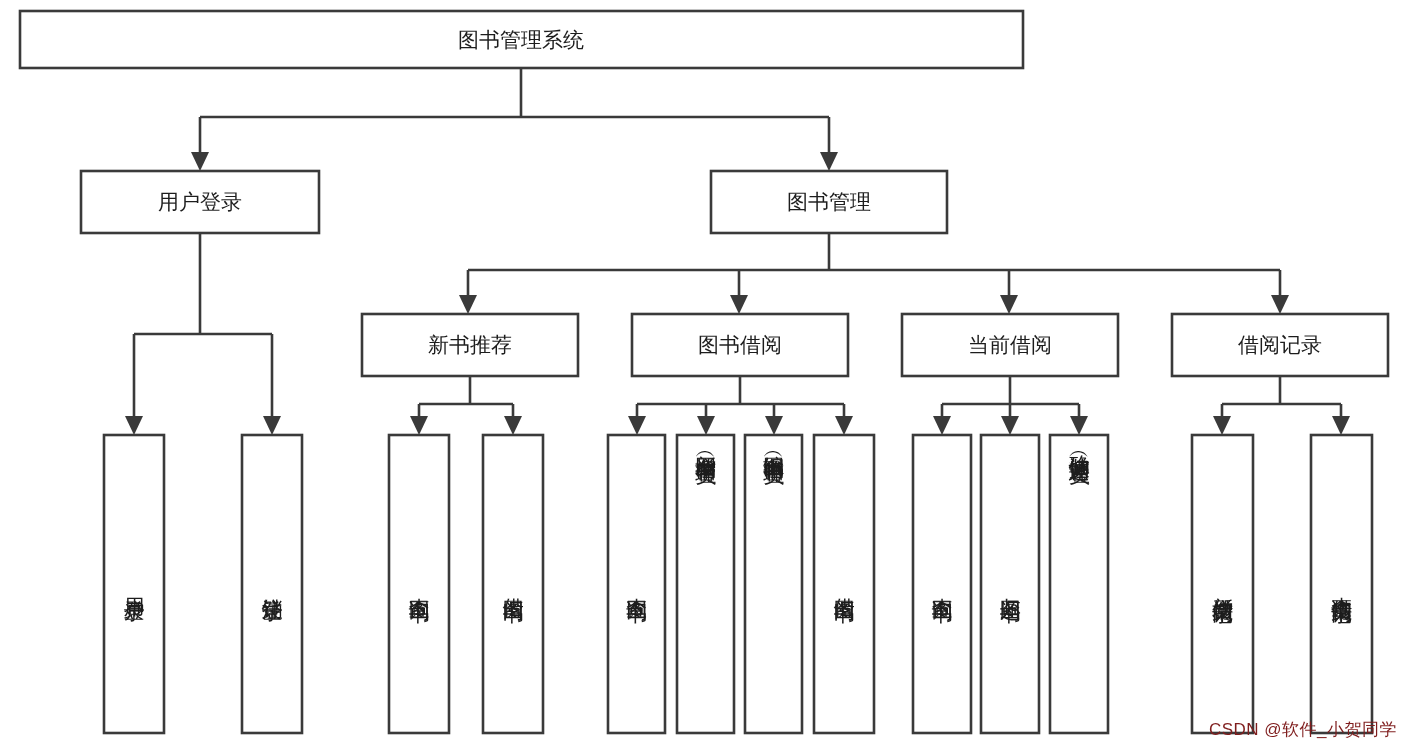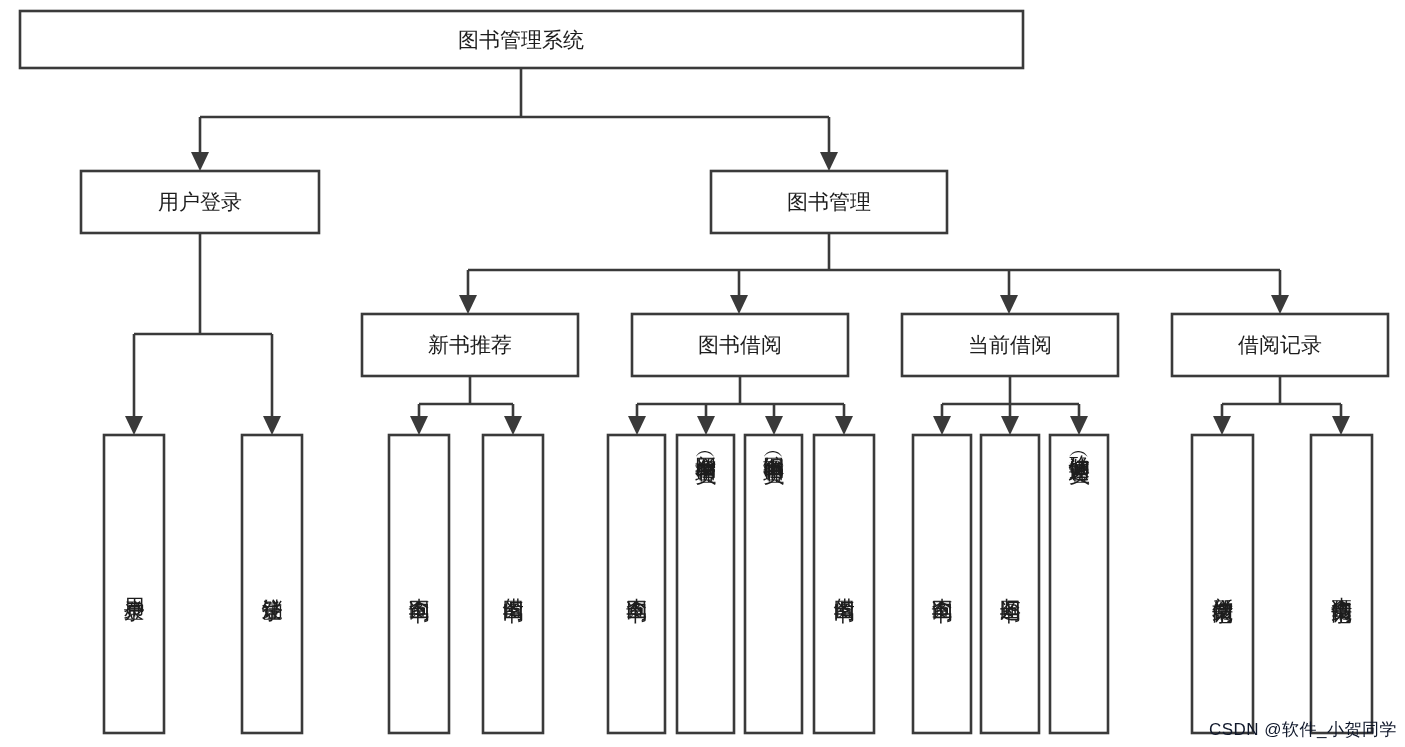--- a/index.html
+++ b/index.html
@@ -63,21 +63,21 @@
     letter-spacing: 1.5px;
     color: #1d1d1d;
     white-space: nowrap;
   }
   .watermark {
     position: absolute;
     right: 8px;
     bottom: 6px;
     font-family: "Liberation Sans", "DejaVu Sans", sans-serif;
     font-size: 17px;
-    color: #0f172a;
+    color: #7f1d1d;
     letter-spacing: 0.5px;
     white-space: nowrap;
   }
 </style>
 </head>
 <body>
 
 <div id="diagram-root">
 
   <svg id="tree-svg" viewBox="0 0 1405 747">

